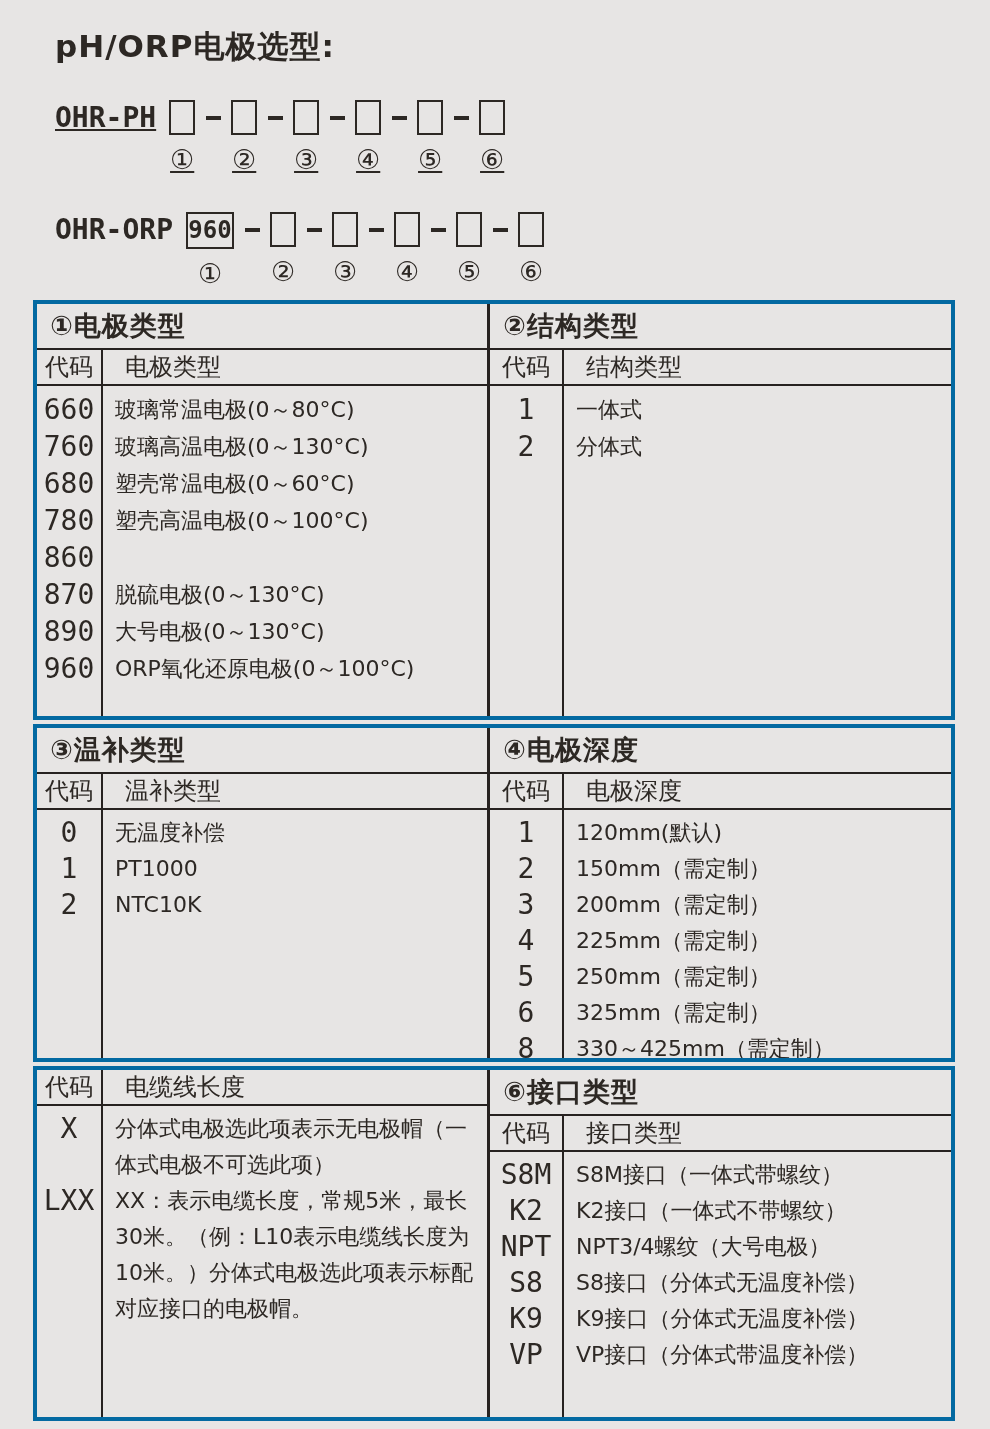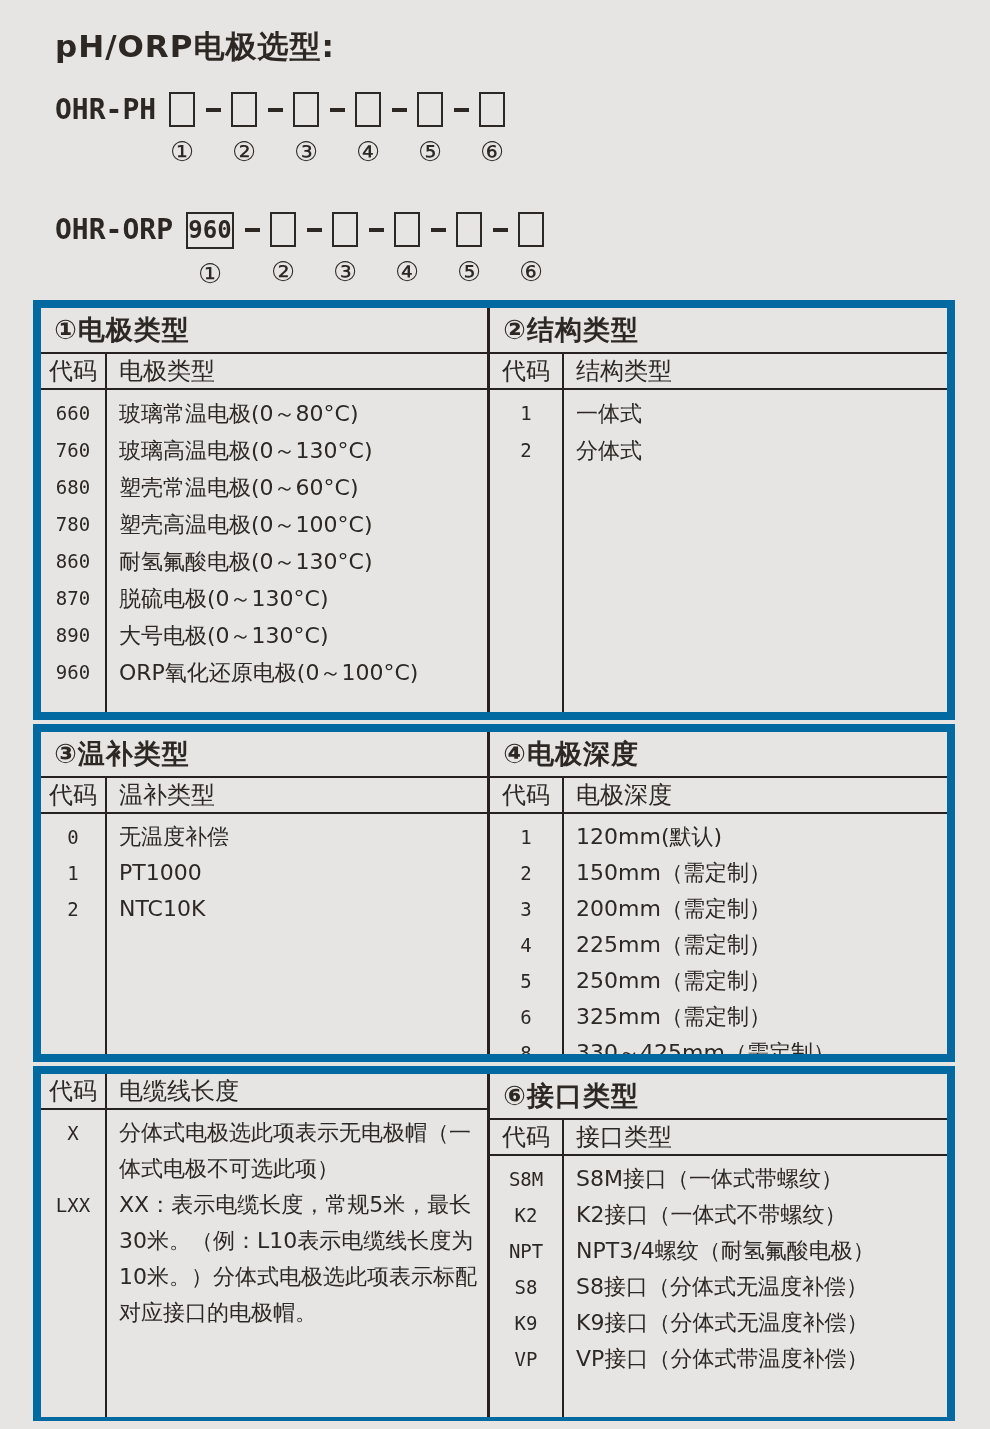--- a/index.html
+++ b/index.html
@@ -11,21 +11,21 @@
     color:#2d2824;
     font-family:"DejaVu Sans", sans-serif;
     overflow:hidden;
   }
   .page-title {
     position:absolute; left:55px; top:26px;
     font-size:31px; font-weight:bold; letter-spacing:1px;
   }
   
   .model-row { position:absolute; left:55px; display:flex; align-items:flex-start; }
-  .model-row-1 { top:92px; }
+  .model-row-1 { top:100px;text-decoration:underline; }
   .model-row-2 { top:212px; }
   .model-prefix {
     font-family:"DejaVu Sans Mono", monospace;
     font-weight:bold; font-size:28px; line-height:36px;
     letter-spacing:0px; margin-right:12px; white-space:nowrap;
   }
   .unit { display:flex; flex-direction:column; align-items:center; width:28px; }
   .unit.wide { width:50px; }
   .slot-box {
     width:26px; height:35px;
@@ -37,21 +37,21 @@
     font-family:"DejaVu Sans Mono", monospace;
     font-weight:bold; font-size:24px; line-height:33px;
   }
   .circ { margin-top:11px; font-size:27px; line-height:27px; }
   .dash { width:34px; display:flex; justify-content:center; margin-top:16px; }
   .dash i { display:block; width:15px; height:4px; background:#2d2824; }
   
   .table-wrap { position:absolute; left:33px; top:300px; width:922px; }
   .band {
     display:flex;
-    border:8px solid #0369a1;
+    border:4px solid #0369a1;
     margin-bottom:4px;
     overflow:hidden;
     background:#e7e5e4;
   }
   .band-1 { height:420px; }
   .band-2 { height:338px; }
   .band-3 { height:355px; border-bottom-width:4px; }
   .half { display:flex; flex-direction:column; }
   .half.left  { width:454px; border-right:3px solid #272220; }
   .half.right { width:462px; }
@@ -68,26 +68,26 @@
   .half.right .vline { left:72px; }
   .sub-header {
     height:36px; flex:0 0 36px;
     border-bottom:2px solid #272220;
     display:flex; align-items:center;
     font-size:24px;
   }
   .sub-header .code-h { text-align:center; }
   .half.left  .code-h { width:64px; }
   .half.right .code-h { width:72px; }
-  .sub-header .val-h { padding-left:14px; }
+  .sub-header .val-h { padding-left:24px; }
   .rows { padding-top:5px; }
   .row { display:flex; align-items:flex-start; }
   .row .code {
     font-family:"DejaVu Sans Mono", monospace;
-    font-size:19px; text-align:center;
+    font-size:28px; text-align:center;
   }
   .half.left  .row .code { width:64px; }
   .half.right .row .code { width:72px; }
   .row .val { flex:1; padding-left:14px; padding-right:6px; font-size:22px; }
   .band-1 .row .code, .band-1 .row .val { line-height:37px; }
   .band-2 .row .code, .band-2 .row .val { line-height:36px; }
   .band-3 .row .code, .band-3 .row .val { line-height:36px; }
 </style>
 </head>
 <body>
@@ -209,21 +209,20 @@
               <div class="row">
                 <div class="code">680</div>
                 <div class="val">塑壳常温电极(0～60°C)</div>
               </div>
               <div class="row">
                 <div class="code">780</div>
                 <div class="val">塑壳高温电极(0～100°C)</div>
               </div>
               <div class="row">
                 <div class="code">860</div>
-                <div class="val">耐氢氟酸电极(0～130°C)</div>
               </div>
               <div class="row">
                 <div class="code">870</div>
                 <div class="val">脱硫电极(0～130°C)</div>
               </div>
               <div class="row">
                 <div class="code">890</div>
                 <div class="val">大号电极(0～130°C)</div>
               </div>
               <div class="row">
@@ -354,21 +353,21 @@
               <div class="row">
                 <div class="code">S8M</div>
                 <div class="val">S8M接口（一体式带螺纹）</div>
               </div>
               <div class="row">
                 <div class="code">K2</div>
                 <div class="val">K2接口（一体式不带螺纹）</div>
               </div>
               <div class="row">
                 <div class="code">NPT</div>
-                <div class="val">NPT3/4螺纹（耐氢氟酸电极）</div>
+                <div class="val">NPT3/4螺纹（大号电极）</div>
               </div>
               <div class="row">
                 <div class="code">S8</div>
                 <div class="val">S8接口（分体式无温度补偿）</div>
               </div>
               <div class="row">
                 <div class="code">K9</div>
                 <div class="val">K9接口（分体式无温度补偿）</div>
               </div>
               <div class="row">

